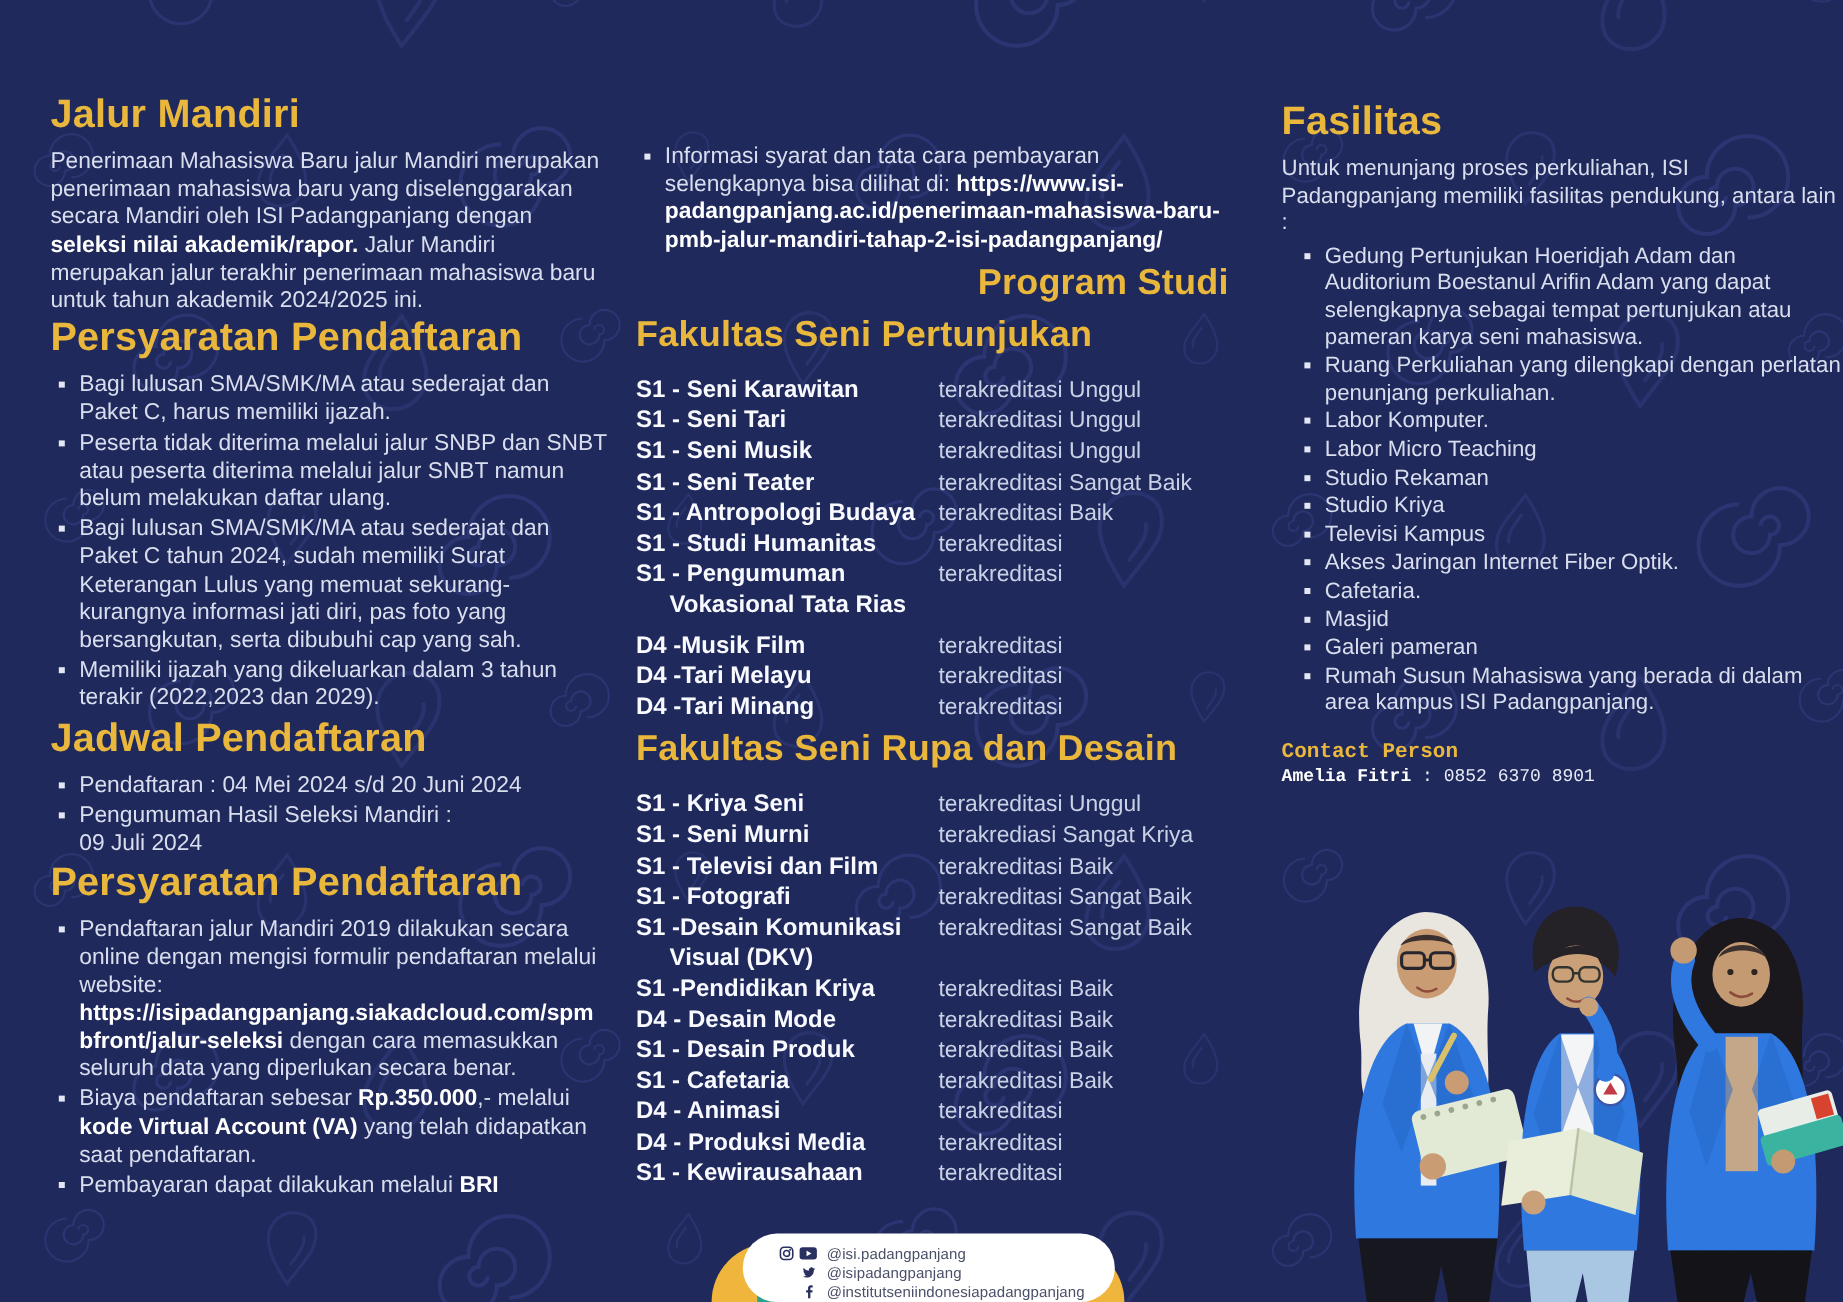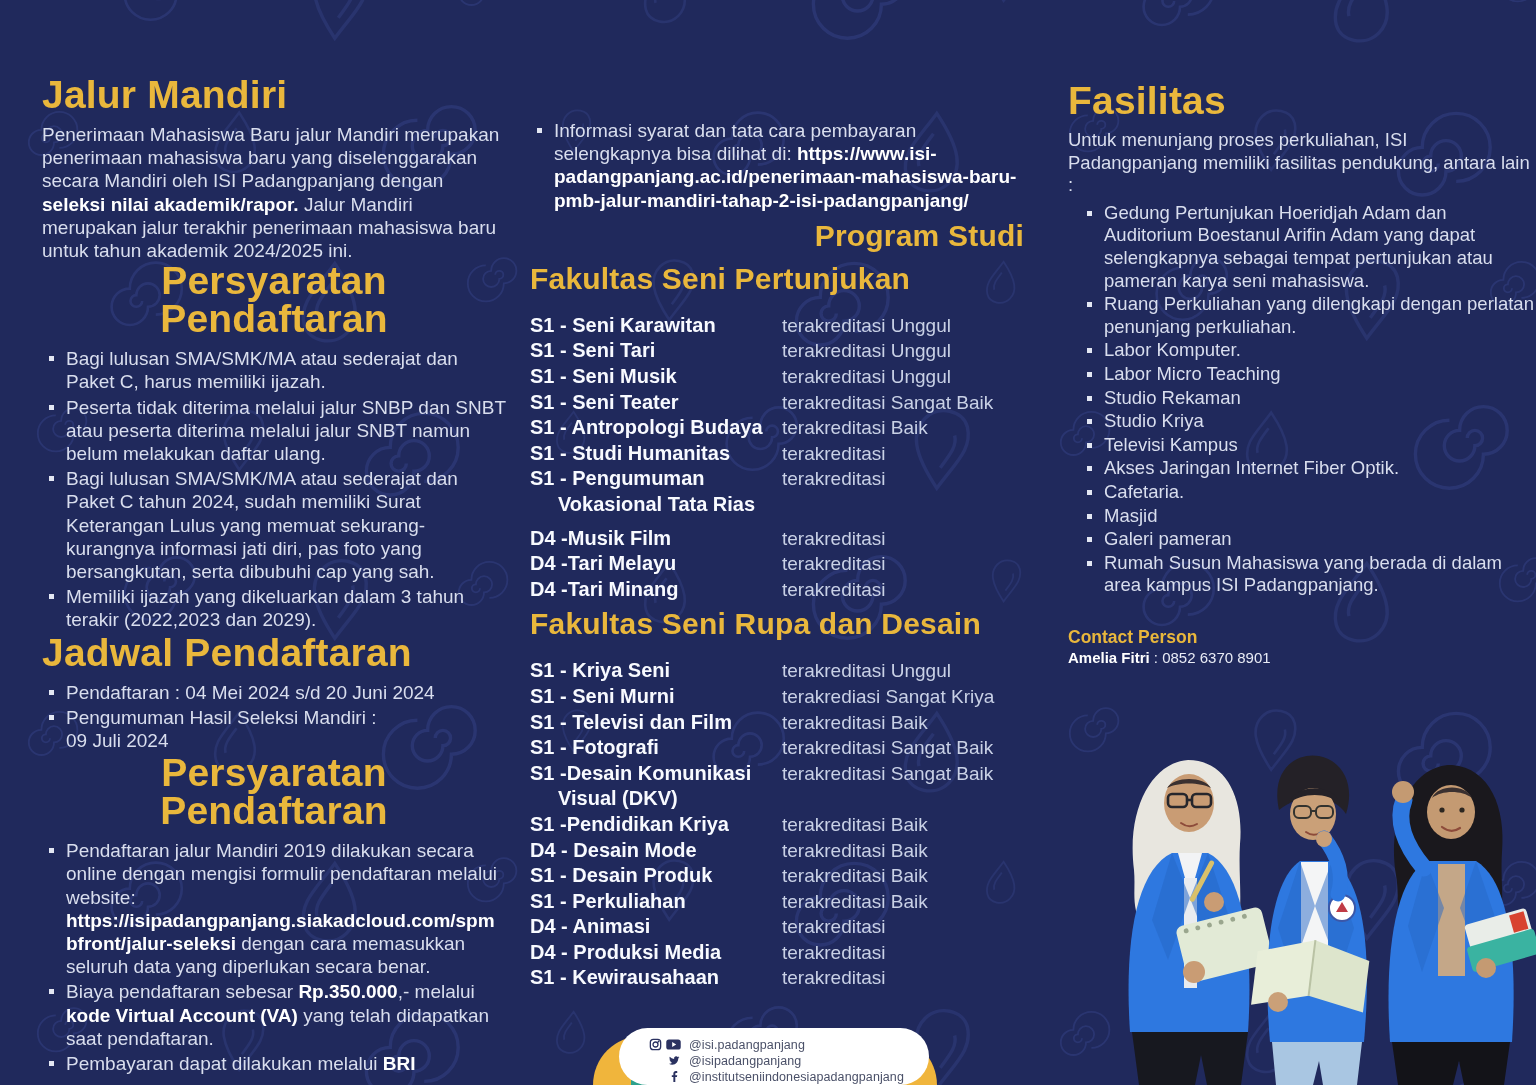--- a/index.html
+++ b/index.html
@@ -8,41 +8,41 @@
     background:#20295c;
     font-family:"Liberation Sans","DejaVu Sans",sans-serif;
     color:#d9deee;
   }
   .bgpat{position:absolute;inset:0;z-index:0;}
   .col{position:absolute;z-index:2;}
   .col-left{left:42px;top:76px;width:464px;}
   .col-mid{left:530px;top:114px;width:494px;}
   .col-right{left:1068px;top:82px;width:466px;}
 
-  h1.section{margin:0 0 9px 0;font-size:39px;line-height:38px;font-weight:800;color:#e9b73c;letter-spacing:.2px;}
+  h1.section{margin:0 0 9px 0;font-size:33px;line-height:38px;font-weight:800;color:#e9b73c;letter-spacing:.2px;}
   h2.mid{margin:0;font-size:30px;line-height:43px;font-weight:800;color:#e9b73c;letter-spacing:.2px;}
   .body{margin:0;font-size:19px;line-height:23.2px;overflow-wrap:break-word;}
   .bold{font-weight:700;color:#ffffff;}
   ul.blist{list-style:none;margin:5px 0 0 0;padding:0;}
   ul.blist li{position:relative;padding-left:24px;margin-bottom:2px;font-size:19px;line-height:23.2px;white-space:pre-line;overflow-wrap:break-word;}
   ul.blist li::before{content:"";position:absolute;left:7px;top:9px;width:5px;height:5px;background:#e3e7f3;}
-  .mt14{margin-top:14px;} .mt16{margin-top:16px;text-align:center;} .mt13{margin-top:13px;text-align:right;}
+  .mt14{margin-top:14px;} .mt16{margin-top:16px;} .mt13{margin-top:13px;text-align:right;}
 
   .ptable{margin-top:13px;}
   .prow{display:flex;align-items:flex-start;}
   .prow.gap{margin-top:8px;}
   .pname{width:252px;font-weight:700;color:#f8faff;font-size:20px;line-height:25.6px;}
   .pname .line2{padding-left:28px;}
   .pacc{font-size:19px;color:#c9d1e6;line-height:25.6px;}
   .fsrd-title{margin-top:36px;}
 
   .col-right .body{font-size:18.5px;line-height:22.6px;}
   .col-right ul.blist{margin-left:12px;}
   .col-right ul.blist li{font-size:18.5px;line-height:22.6px;margin-bottom:1px;}
-  .contact{margin-top:30px;}
+  .contact{margin-top:20px;font-family:Liberation Mono, monospace;}
   .contact-title{color:#e9b73c;font-weight:800;font-size:17.5px;line-height:21px;}
   .contact-line{font-size:15px;line-height:19px;color:#e8ebf5;}
 
   .students{position:absolute;left:1072px;top:710px;width:464px;height:375px;z-index:1;}
 
   .footer{position:absolute;left:593px;bottom:0;width:344px;height:57px;z-index:3;}
   .f-yellow{position:absolute;left:0;right:0;top:8px;bottom:0;background:#f0b53c;border-radius:70px 70px 0 0;z-index:1;}
   .f-teal{position:absolute;bottom:0;width:62px;height:25px;background:#2da18d;border-radius:60% 60% 0 0;z-index:2;}
   .f-teal.l{left:38px;} .f-teal.r{right:38px;}
   .f-pill{position:absolute;left:26px;top:0;width:310px;height:57px;background:#ffffff;border-radius:34px;z-index:3;padding:9px 0 12px 16px;box-sizing:border-box;}
@@ -292,21 +292,21 @@
           <div class="pacc">terakreditasi Baik</div>
         </div>
         <div class="prow">
           <div class="pname">
             <div>S1 - Desain Produk</div>
           </div>
           <div class="pacc">terakreditasi Baik</div>
         </div>
         <div class="prow">
           <div class="pname">
-            <div>S1 - Perkuliahan</div>
+            <div>S1 - Cafetaria</div>
           </div>
           <div class="pacc">terakreditasi Baik</div>
         </div>
         <div class="prow">
           <div class="pname">
             <div>D4 - Animasi</div>
           </div>
           <div class="pacc">terakreditasi</div>
         </div>
         <div class="prow">

